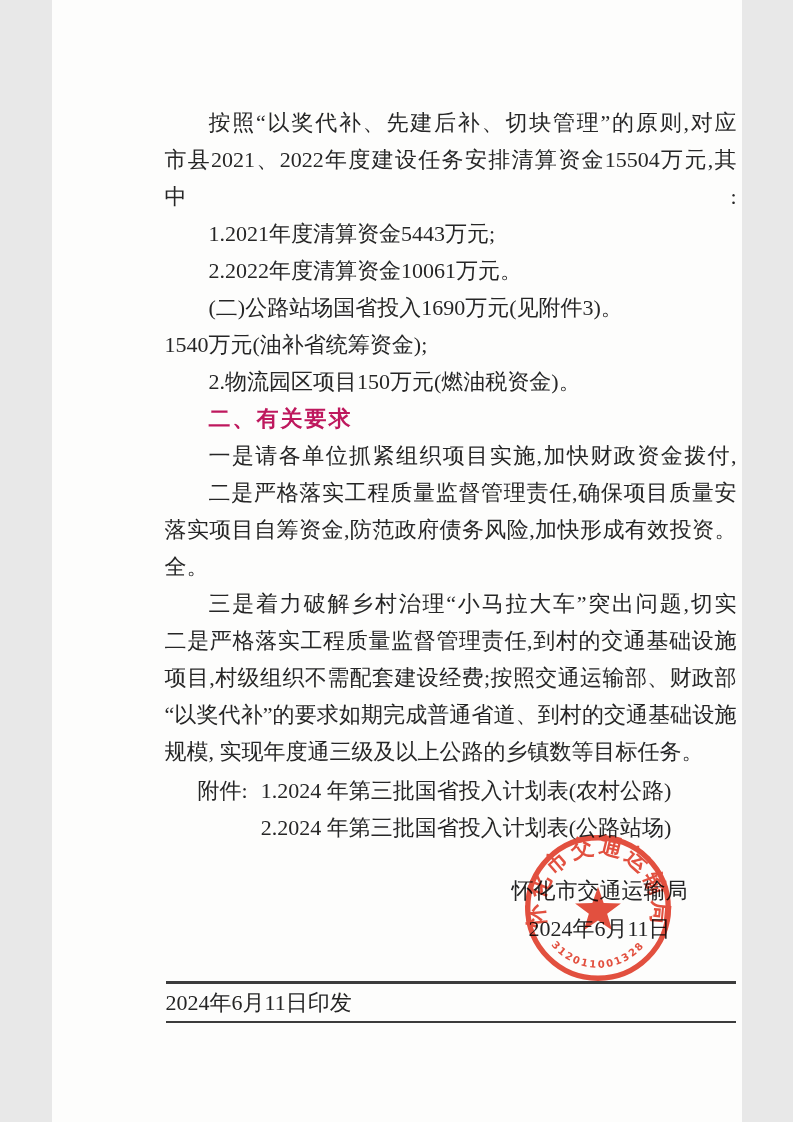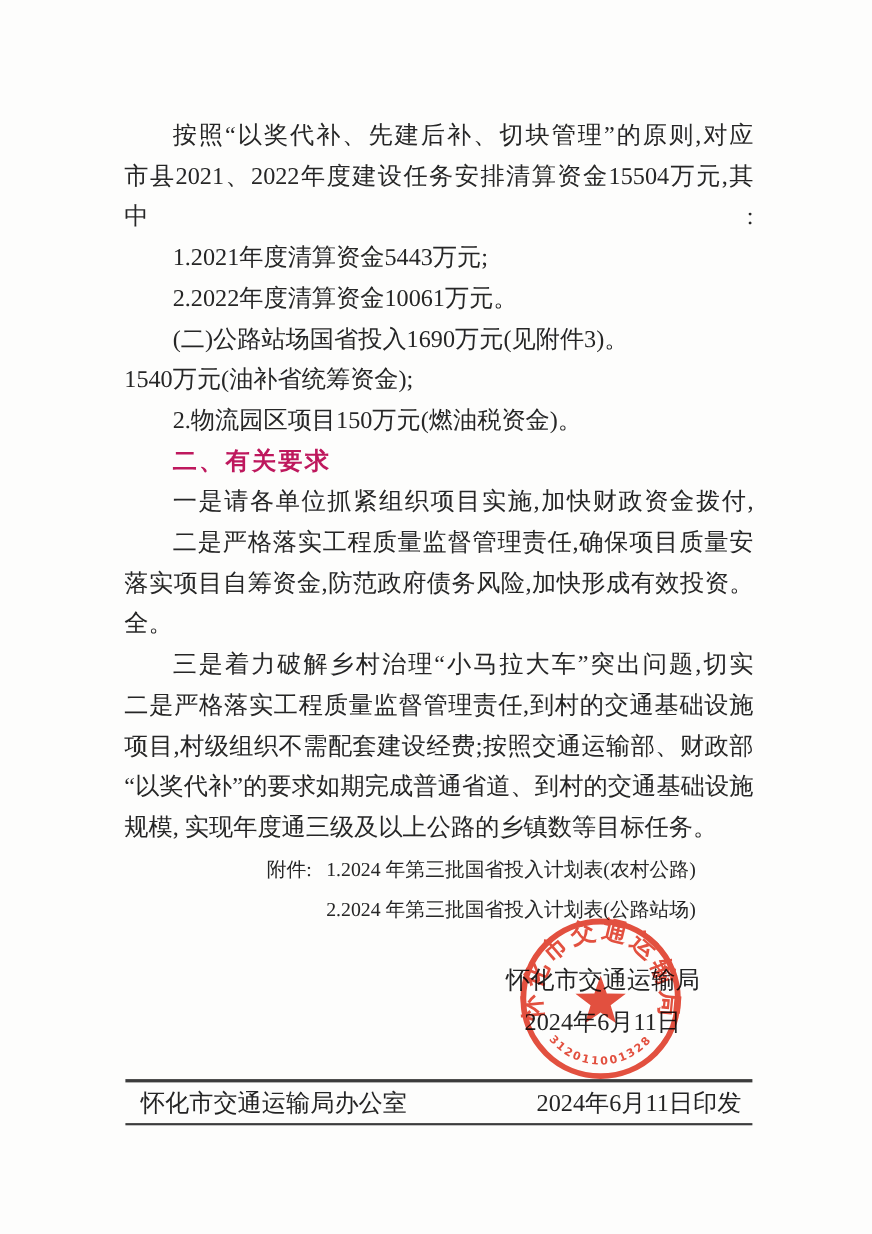--- a/index.html
+++ b/index.html
@@ -1,35 +1,35 @@
 <!DOCTYPE html>
 <html><head>
 <meta charset="utf-8">
 <style>
   html,body { margin:0; padding:0; background:#e8e8e8; }
   .page {
-    position:relative; width:793px; height:1122px; margin:0 auto;
+    position:relative; width:690px; height:1122px; margin:0 auto;
     background:#fdfdfc; overflow:hidden;
     font-family:"Liberation Serif","DejaVu Serif",serif;
     color:#262626;
   }
   .doc-body {
     position:absolute; left:113px; top:104px; width:572px;
     font-size:22px; line-height:37px;
   }
   .ln { min-height:37px; }
   .ind { text-indent:44px; }
   .fill { text-align:justify; text-align-last:justify; }
   .heading {
     font-family:"Liberation Sans","DejaVu Sans",sans-serif;
     font-weight:bold; letter-spacing:2px; color:#be185d;
   }
   .attachments {
-    position:absolute; left:127px; top:772px; width:572px;
-    font-size:18px; line-height:37px; display:flex; align-items:flex-start;justify-content:center;
+    position:absolute; left:97px; top:772px; width:572px;
+    font-size:22px; line-height:37px; display:flex; align-items:flex-start;
   }
   .att-label { margin-left:49px; white-space:nowrap; }
   .att-items { margin-left:13px; }
   .signature {
     position:absolute; top:872px; left:450px; width:196px;
     text-align:center; font-size:22px; line-height:38px; color:#242424;
   }
   .seal {
     position:absolute; left:469px; top:831px; width:154px; height:154px;
     mix-blend-mode:multiply; opacity:0.92; pointer-events:none;
@@ -93,18 +93,17 @@
     <text font-size="23.5" font-weight="bold" letter-spacing="3.5" font-family="'Liberation Serif','DejaVu Serif',serif" fill="#e2412f">
       <textPath href="#arcTop" startOffset="50%" text-anchor="middle">怀化市交通运输局</textPath>
     </text>
     <text font-size="10.5" font-weight="bold" letter-spacing="2" font-family="'DejaVu Sans','Liberation Sans',sans-serif" fill="#e2412f">
       <textPath href="#arcBottom" startOffset="50%" text-anchor="middle">43120110013281</textPath>
     </text>
   </svg>
 
   <div class="rule rule-top"></div>
   <div class="footer-row">
-    <span class="footer-left">怀化市交通运输局办公室</span>
     <span class="footer-right">2024年6月11日印发</span>
   </div>
   <div class="rule rule-bottom"></div>
 
 </div>
 
 </body></html>

